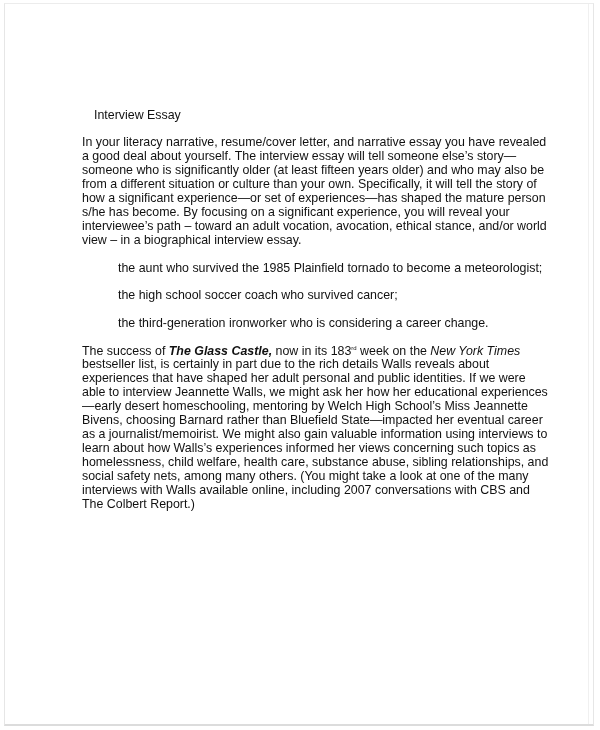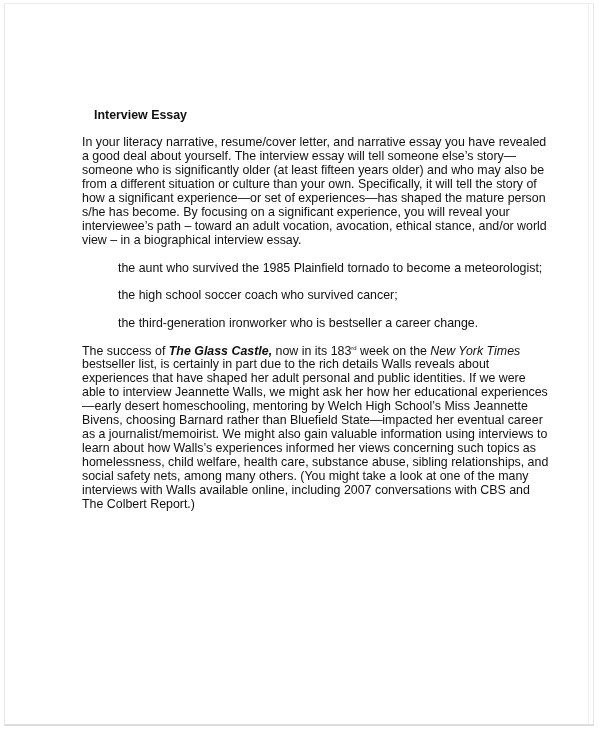--- a/index.html
+++ b/index.html
@@ -39,21 +39,21 @@
       position: absolute;
       left: 77px;
       top: 105px;
       width: 470px;
       font-family: "Liberation Sans", sans-serif;
       font-size: 12.4px;
       line-height: 13.9px;
       color: #111111;
     }
     .heading {
-      font-weight: bold;
+      font-weight: normal;
       margin: 0 0 13.5px 0;
       font-size: 12.4px;
       padding-left: 12px;
     }
     .para {
       margin: 0 0 13.9px 0;
     }
     .list-item {
       margin: 0 0 13.9px 0;
       text-indent: 36px;
@@ -80,17 +80,17 @@
 
 <div class="page-frame">
   <div class="content">
     <p class="heading">Interview Essay</p>
 
     <p class="para">In your literacy narrative, resume/cover letter, and narrative essay you have revealed a good deal about yourself.  The interview essay will tell someone else’s story—someone who is significantly older (at least fifteen years older) and who may also be from a different situation or culture than your own.  Specifically, it will tell the story of how a significant experience—or set of experiences—has shaped the mature person s/he has become. By focusing on a significant experience, you will reveal your interviewee’s path – toward an adult vocation, avocation, ethical stance, and/or world view – in a biographical interview essay.</p>
 
 
     <p class="list-item">the aunt who survived the 1985 Plainfield tornado to become a meteorologist;</p>
     <p class="list-item">the high school soccer coach who survived cancer;</p>
-    <p class="list-item last">the third-generation ironworker who is bestseller a career change.</p>
+    <p class="list-item last">the third-generation ironworker who is considering a career change.</p>
 
     <p class="para"><span>The success of </span><span class="bi">The Glass Castle,</span><span> now in its 183</span><sup>rd</sup><span> week on the </span><span class="it">New York Times</span><span> bestseller list, is certainly in part due to the rich details Walls reveals about experiences that have shaped her adult personal and public identities. If we were able to interview Jeannette Walls, we might ask her how her educational experiences—early desert homeschooling, mentoring by Welch High School’s Miss Jeannette Bivens, choosing Barnard rather than Bluefield State—impacted her eventual career as a journalist/memoirist.  We might also gain valuable information using interviews to learn about how Walls’s experiences informed her views concerning such topics as homelessness, child welfare, health care, substance abuse, sibling relationships, and social safety nets, among many others.  (You might take a look at one of the many interviews with Walls available online, including 2007 conversations with CBS and The Colbert Report.)</span></p>
   </div>
 </div>
 
 </body></html>

